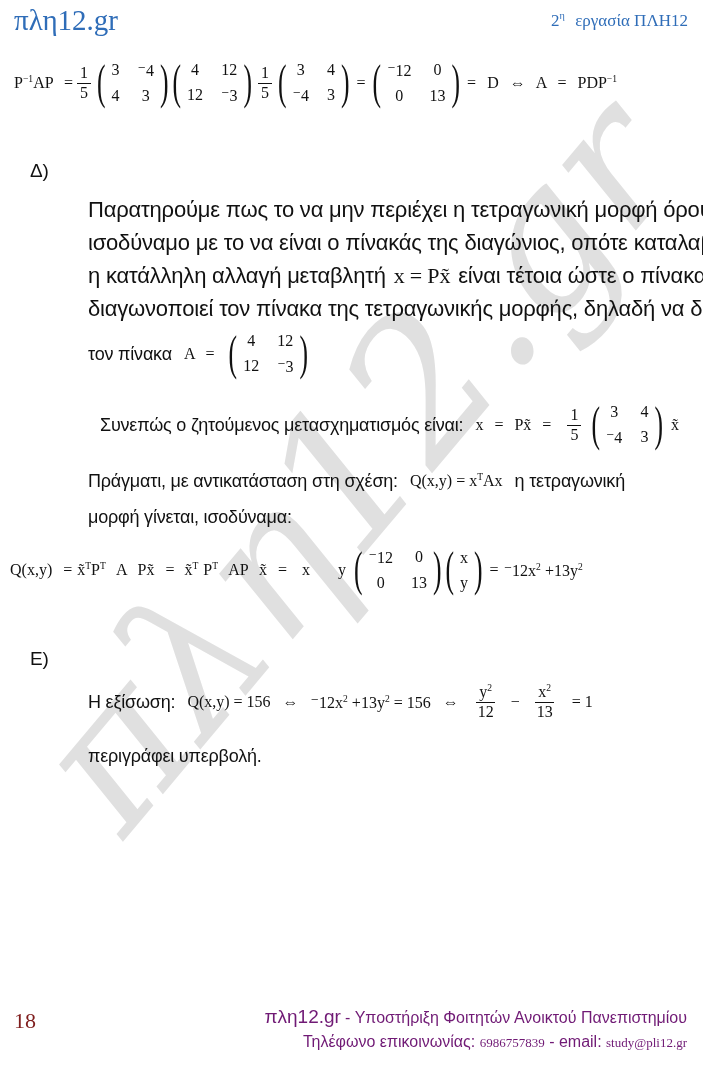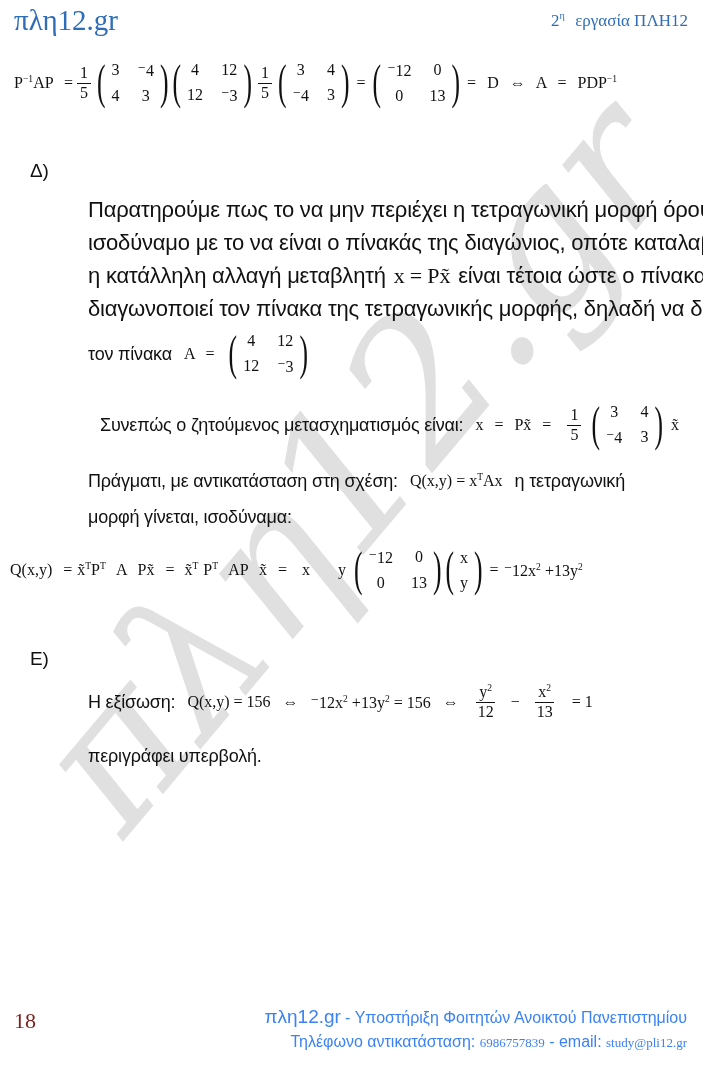--- a/index.html
+++ b/index.html
@@ -44,21 +44,21 @@
   sup { font-size:0.6em; vertical-align:super; line-height:0; }
 
   .seclabel { position:absolute; left:30px; font-size:19px; letter-spacing:-0.2px; }
 
   .para { position:absolute; left:88px; top:193px; font-size:22px; letter-spacing:-0.2px; }
   .pline { height:33px; line-height:33px; white-space:nowrap; display:flex;
            align-items:center; gap:8px; }
 
   .pagenum { position:absolute; left:14px; top:1008px; font-family:"Liberation Serif",serif;
              font-size:22px; color:#7f1d1d; }
-  .footer { position:absolute; right:16px; top:1006px; text-align:right; color:#3b82f6; }
+  .footer { position:absolute; right:16px; top:1006px; text-align:right; color:#701a75; }
   .f1 { font-size:16px; }
   .f1 .brand { font-size:19px; margin-right:4px; }
   .f2 { font-size:16px; margin-top:5px; }
   .serifbig { font-family:"Liberation Serif",serif; font-size:13px; }
 </style>
 </head>
 <body>
 
 <div class="page">
 
@@ -236,21 +236,21 @@
     <div class="inlinerow" style="top:744px; left:88px; height:24px;">
       <span>περιγράφει υπερβολή.</span>
     </div>
 
     <div class="pagenum">18</div>
     <div class="footer">
       <div class="f1">
         <span class="brand">πλη12.gr</span><span>- Υποστήριξη Φοιτητών Ανοικτού Πανεπιστημίου</span>
       </div>
       <div class="f2">
-        <span>Τηλέφωνο αντικατάσταση:</span>
+        <span>Τηλέφωνο επικοινωνίας:</span>
         <span class="serifbig">6986757839</span>
         <span>- email:</span>
         <span class="serifbig">study@pli12.gr</span>
       </div>
     </div>
 
   </div>
 </div>
 
 </body></html>

